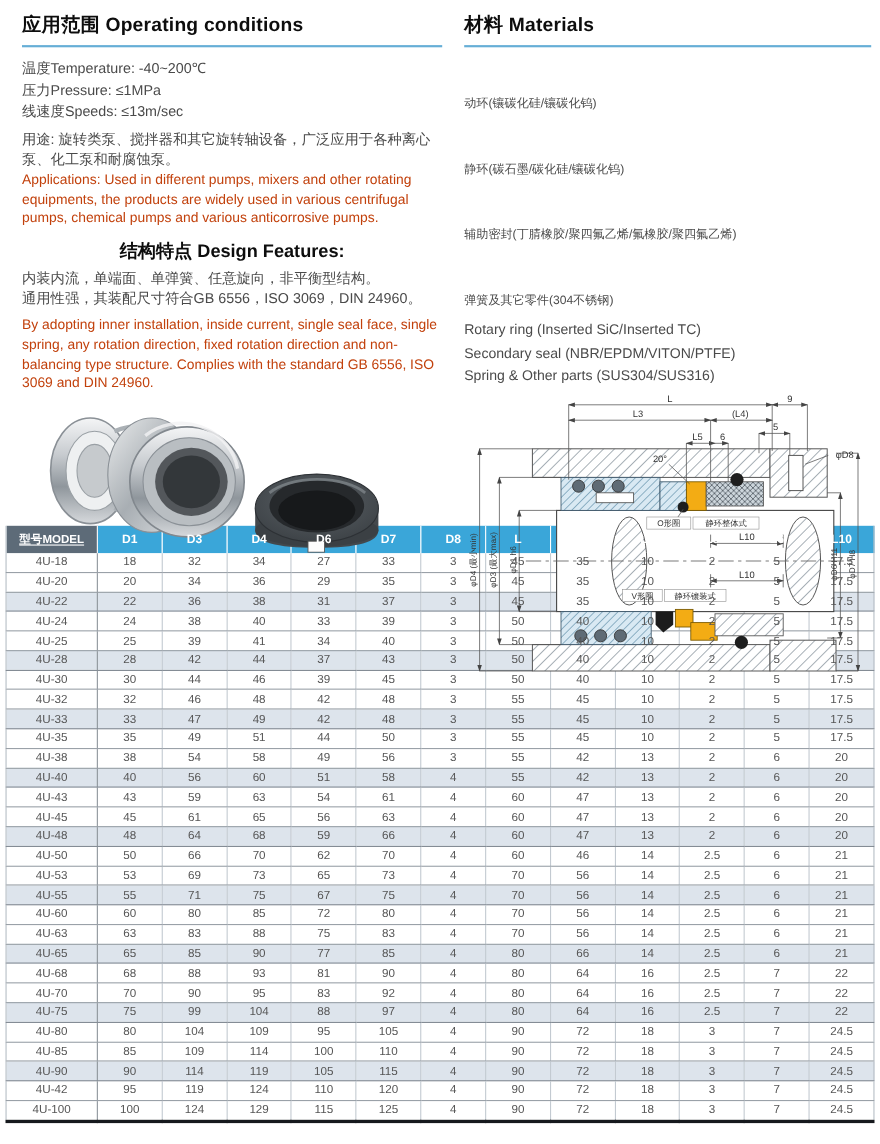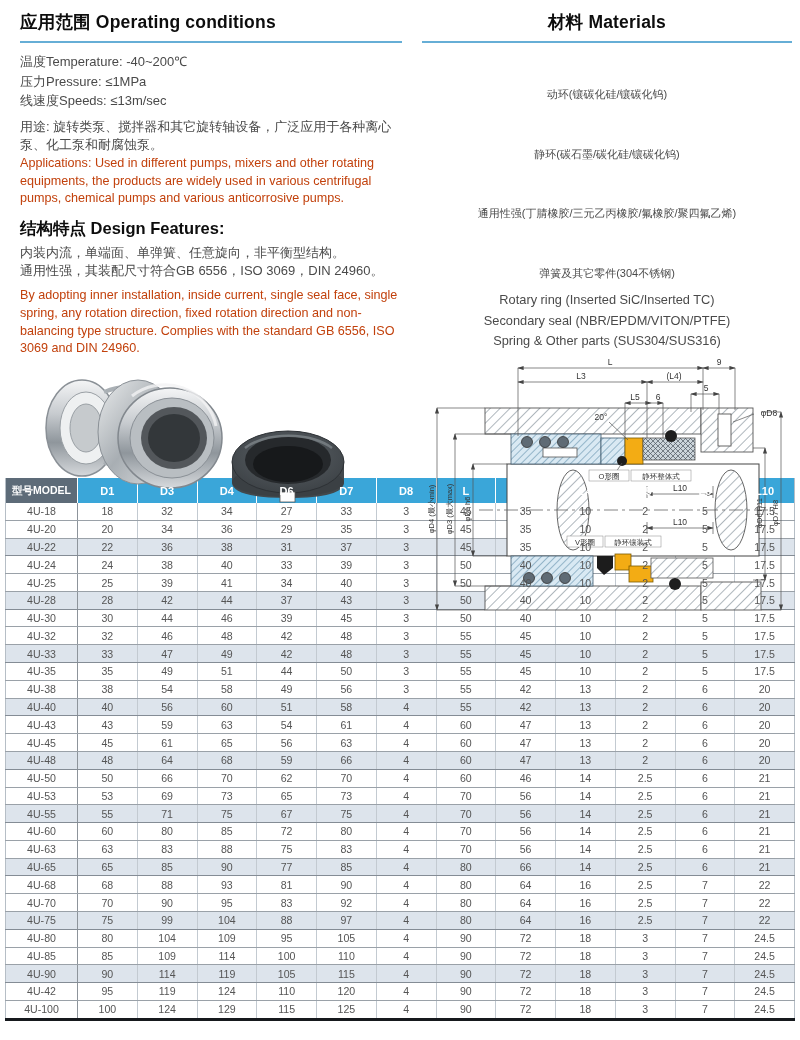--- a/index.html
+++ b/index.html
@@ -6,30 +6,30 @@
   html,body { background:#ffffff; }
   body {
     width: 800px; height: 1040px;
     font-family: "Liberation Sans", sans-serif;
     color: #444; overflow: hidden;
   }
   .page { width:800px; height:1040px; position:relative; }
 
   .top-section { display:flex; height:478px; padding:10px 8px 0 20px; gap:20px; }
   .col-left  { width:382px; }
-  .col-right { width:370px;text-align:center; }
+  .col-right { width:370px; }
 
   .section-title { font-size:17.5px; font-weight:bold; color:#0d0d0d; letter-spacing:0.2px; }
   .title-rule { border:none; border-top:2px solid var(--rule-blue); margin:7px 0 9px 0; }
 
   .spec-line { font-size:13px; color:#4a4a4a; line-height:1.5; }
   .cn-para   { font-size:13px; color:#4a4a4a; line-height:1.45; margin-top:7px; }
   .en-para   { font-size:12.6px; color:#c2410c; line-height:1.4; }
 
-  .features-title { font-size:16.5px; font-weight:bold; color:#0d0d0d; margin:10px 0 4px 0; }
+  .features-title { font-size:16.5px; font-weight:bold; color:#0d0d0d; margin:10px 0 4px 0;text-align:center; }
   .cn-line { font-size:13px; color:#4a4a4a; line-height:1.4; }
   .mat-cn-line { font-size:11px; color:#4a4a4a; line-height:1.42;margin-top:44px; }
   .mat-en-line { font-size:12.8px; color:#4a4a4a; line-height:1.6; }
   .mat-en-block { margin-top:9px; }
 
   .photo-wrap { margin-top:8px; }
   .diagram-wrap { margin-top:4px; }
 
   
   .table-wrap { padding:0 5px; }
@@ -120,21 +120,21 @@
           </g>
         </svg>
       </div>
     </div>
 
     <div class="col-right">
       <div class="section-title">材料 Materials</div>
       <hr class="title-rule">
       <div class="mat-cn-line">动环(镶碳化硅/镶碳化钨)</div>
       <div class="mat-cn-line">静环(碳石墨/碳化硅/镶碳化钨)</div>
-      <div class="mat-cn-line">通用性强(丁腈橡胶/三元乙丙橡胶/氟橡胶/聚四氟乙烯)</div>
+      <div class="mat-cn-line">辅助密封(丁腈橡胶/聚四氟乙烯/氟橡胶/聚四氟乙烯)</div>
       <div class="mat-cn-line">弹簧及其它零件(304不锈钢)</div>
       <div class="mat-en-block">
         <div class="mat-en-line">Rotary ring (Inserted SiC/Inserted TC)</div>
         <div class="mat-en-line">Secondary seal (NBR/EPDM/VITON/PTFE)</div>
         <div class="mat-en-line">Spring &amp; Other parts (SUS304/SUS316)</div>
       </div>
 
       <div class="diagram-wrap">
         <svg width="368" height="272" viewBox="0 0 368 272">
           <defs>
@@ -268,21 +268,21 @@
           </g>
         </svg>
       </div>
     </div>
   </div>
 
   <div class="table-wrap">
     <table class="size-table">
       <thead>
           <tr>
-            <th class="model-th" style="width: 72px;">型号MODEL</th>
+            <th class="model-th" style="width: 83px; text-decoration: underline;">型号MODEL</th>
             <th>D1</th>
             <th>D3</th>
             <th>D4</th>
             <th>D6</th>
             <th>D7</th>
             <th>D8</th>
             <th>L</th>
             <th>L3</th>
             <th>L4</th>
             <th>L5</th>

